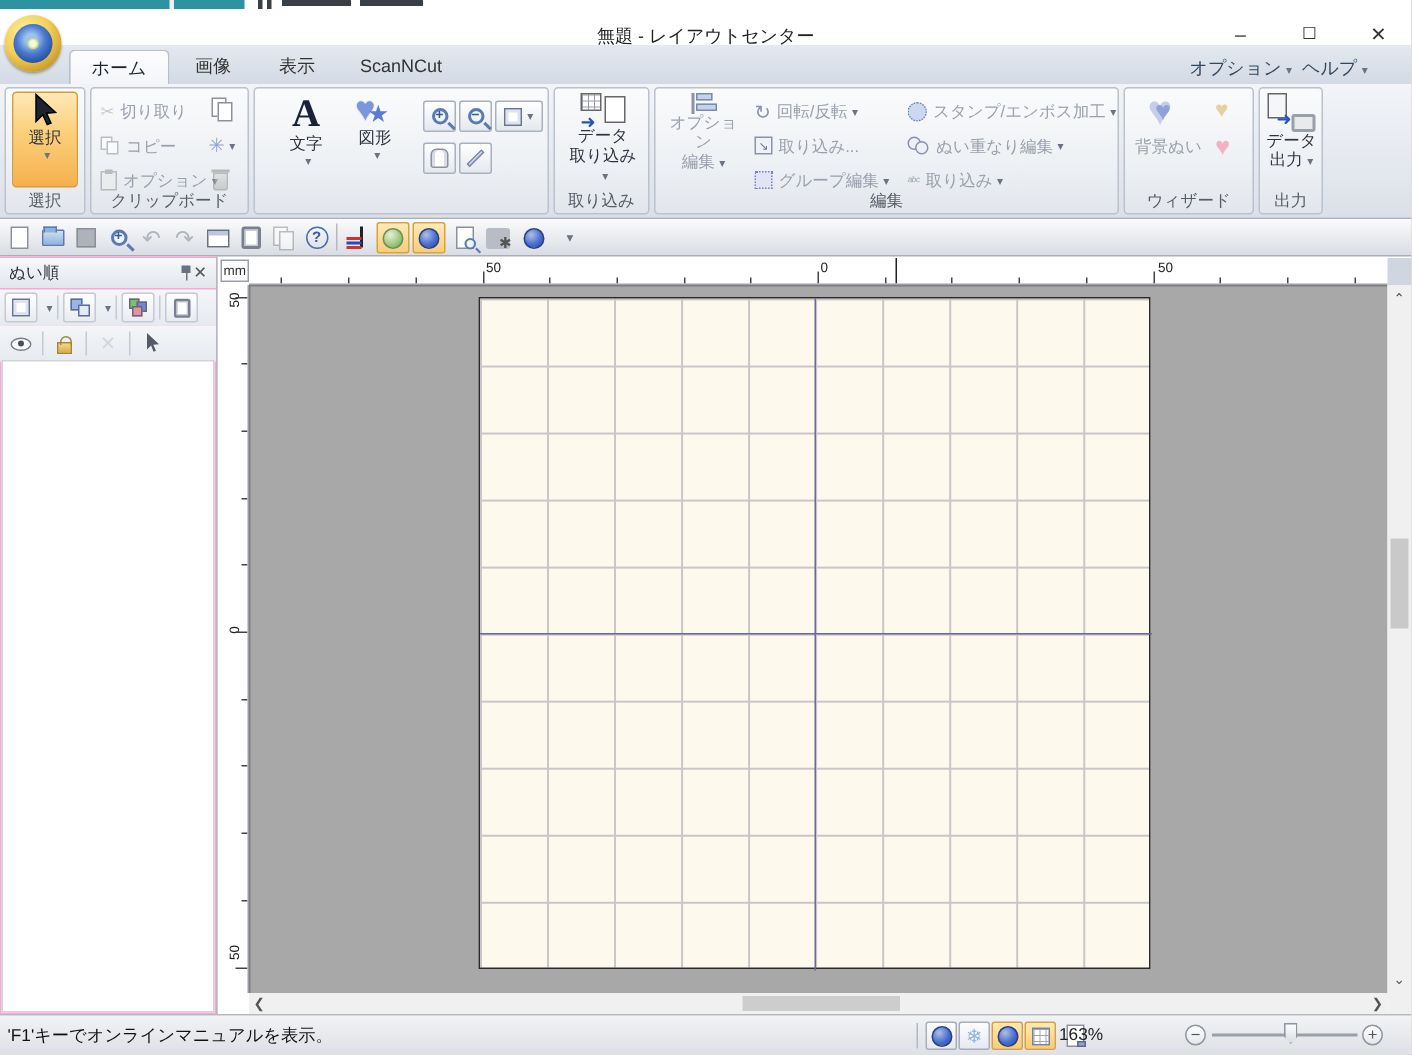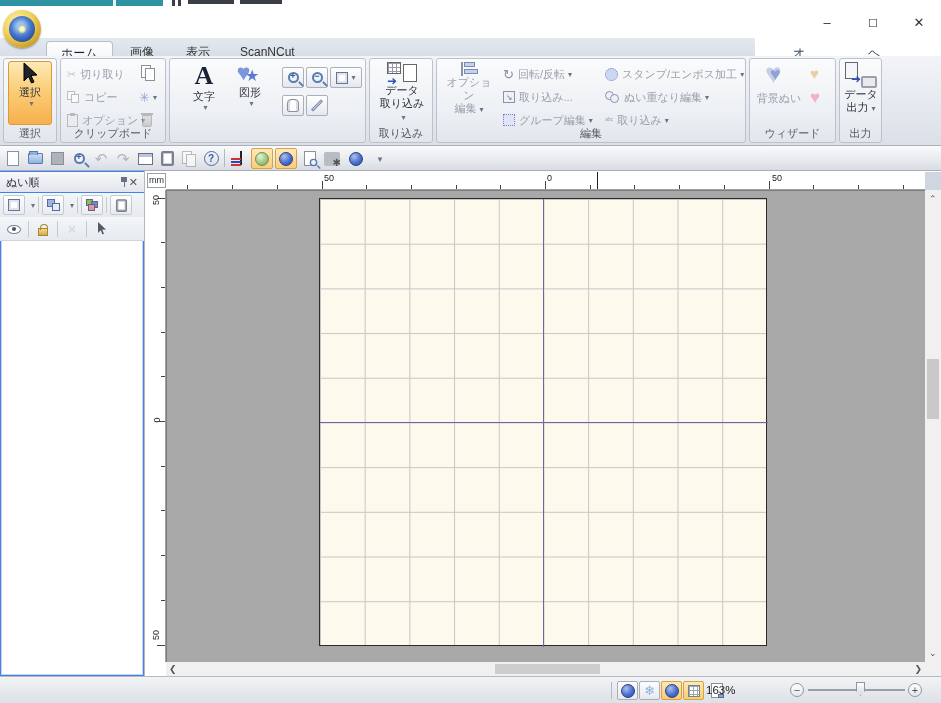--- a/index.html
+++ b/index.html
@@ -20,21 +20,21 @@
 
   .applogo { top:10px; left:3px; width:38px; height:38px; border-radius:50%;
     background:radial-gradient(circle at 38% 32%, #fdf3b0, #f2cf56 45%, #c89a28 78%, #9a7418);
     box-shadow:0 1px 2px rgba(0,0,0,.35); z-index:30; }
   .applogo .petals { position:absolute; left:6px; top:6px; width:26px; height:26px; border-radius:50%;
     background:radial-gradient(circle at 45% 40%, #9cc2ee 0 18%, #4a7ad0 45%, #274f9e 75%, #1b3a7a); }
   .applogo .core { position:absolute; left:15px; top:15px; width:8px; height:8px; border-radius:50%;
     background:radial-gradient(circle, #f4f9d8 0 35%, #7ba03a); }
 
   
-  .tabrow { top:38px; left:0; width:755px; height:26px; background:linear-gradient(#e4e9f0,#d3dae4); }
+  .tabrow { top:30px; left:0; width:941px; height:26px; background:linear-gradient(#e4e9f0,#d3dae4); }
   .tab { top:3px; height:23px; padding:0 14px; line-height:23px; font-size:12px; color:#333;
     border-radius:4px 4px 0 0; }
   .tab.active { background:linear-gradient(#fdfdfe,#f3f5f8); border:1px solid #b9bfc9; border-bottom:none; color:#1d2430; }
   .menu-right { top:5px; height:20px; line-height:20px; color:#33485f; font-size:12px; }
   .caret { font-size:8px; color:#6b7383; margin-left:3px; }
 
   
   .ribbon { top:56px; left:0; width:941px; height:90px;
     background:linear-gradient(#f2f4f8,#e2e6ed 70%,#dbe0e8);
     border-bottom:1px solid #a9b0bb; }
@@ -64,21 +64,21 @@
   .tbtn { position:absolute; top:2px; width:22px; height:21px; display:flex; align-items:center; justify-content:center; border-radius:2px; }
   .tbtn.hl { background:linear-gradient(#fdeaba,#f9cd7a); border:1px solid #d9a23c; }
   .gray { filter:grayscale(1) opacity(.55); }
 
   
   .qtoolbar { top:146px; left:0; width:941px; height:25px;
     background:linear-gradient(#fbfbfc,#e3e6eb 70%,#d9dde3); border-bottom:1px solid #a8adb6; }
   .sep { position:absolute; top:3px; width:1px; height:18px; background:#b4b9c1; }
 
   
-  .panel { top:171px; left:0; width:145px; height:505px; background:#3b82f6; border-right:1px solid #b3b8c0; }
+  .panel { top:171px; left:0; width:145px; height:505px; background:#f9a8d4; border-right:1px solid #b3b8c0; }
   .panel-header { position:absolute; top:1px; left:0; width:144px; height:20px;
     background:linear-gradient(#f7f8fa,#e2e6ec); font-size:11px; line-height:20px; color:#2b303a; padding-left:6px; }
   .panel-toolbar { position:absolute; left:0; width:144px; height:24px; background:linear-gradient(#f4f6f8,#e6eaef);
     display:flex; align-items:center; padding-left:3px; gap:3px; }
   .pbtn { width:22px; height:20px; display:flex; align-items:center; justify-content:center;
     border:1px solid #c4c9d2; border-radius:2px; background:linear-gradient(#fff,#e8ebf0); }
   .pbtn.flat { border-color:transparent; background:transparent; }
   .psep { width:1px; height:16px; background:#c4c9d2; }
   .panel-content { position:absolute; top:69px; left:1px; width:142px; height:435px; background:#fff; border:1px solid #cfd3da; }
 
@@ -200,20 +200,21 @@
 <div id="app">
 
   <div class="abs sliver-teal"></div>
   <div class="abs sliver-gap"></div>
   <div class="abs sliver-dash" style="left:172px;width:3px"></div>
   <div class="abs sliver-dash" style="left:178px;width:3px"></div>
   <div class="abs sliver-dash" style="left:188px;width:46px;height:4px"></div>
   <div class="abs sliver-dash" style="left:240px;width:42px;height:4px"></div>
 
   <div class="abs titlebar">
+    <div class="abs title-text">無題 - レイアウトセンター</div>
     <div class="abs winbtn" style="left:812px">–</div>
     <div class="abs winbtn" style="left:858px;font-size:11px">☐</div>
     <div class="abs winbtn" style="left:904px">✕</div>
   </div>
   <div class="abs applogo">
     <div class="petals"></div>
     <div class="core"></div>
   </div>
 
   <div class="abs tabrow">
@@ -571,20 +572,21 @@
   </div>
   <div class="abs vscroll">
     <span class="sarrow" style="left:4px;top:2px">⌃</span>
     <div class="vthumb"></div>
     <span class="sarrow" style="left:4px;bottom:2px">⌄</span>
   </div>
   <div class="abs scorner"></div>
   <div class="abs tcorner"></div>
 
   <div class="abs statusbar">
+    <div class="status-msg">'F1'キーでオンラインマニュアルを表示。</div>
     <div class="sep" style="left:611px;top:5px;height:17px"></div>
     <div class="sbtn" style="left:617px">
         <span class="sphere"></span>
       </div>
     <div class="sbtn" style="left:639px">
         <span style="color:#8fb2e0;font-size:13px">❄</span>
       </div>
     <div class="sbtn hl" style="left:661px">
         <span class="sphere"></span>
       </div>

